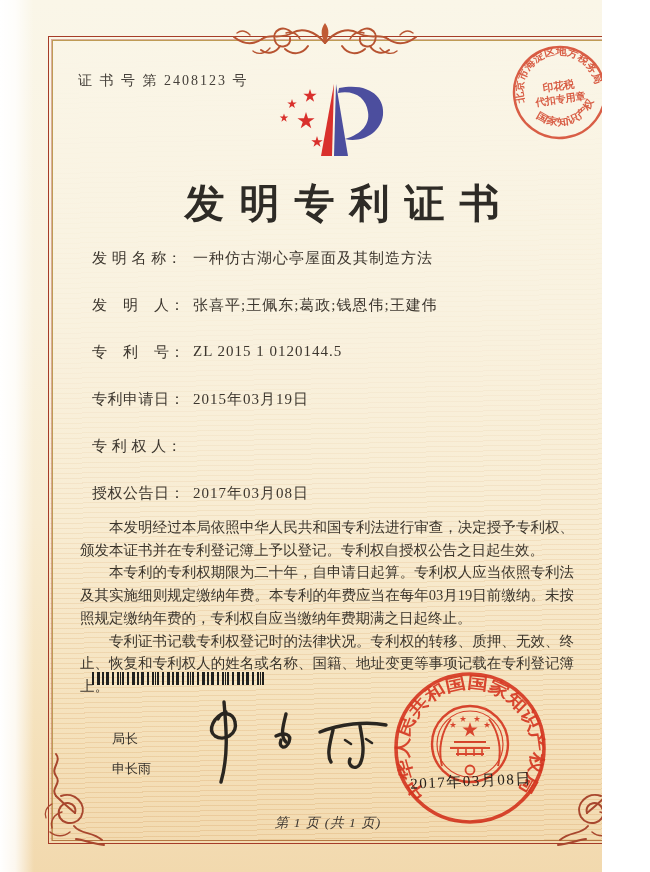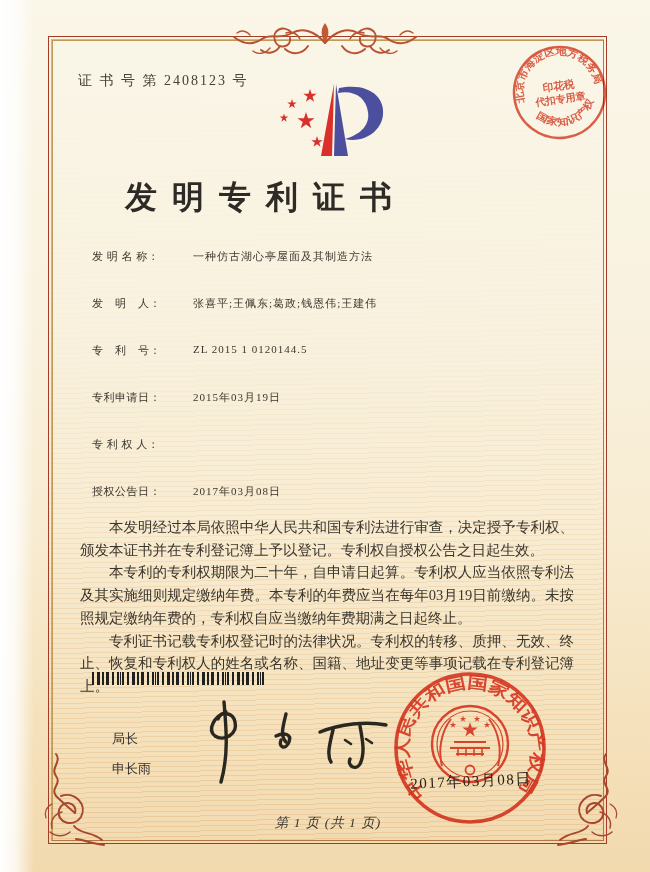--- a/index.html
+++ b/index.html
@@ -1,17 +1,17 @@
 <!DOCTYPE html>
 <html><head>
 <meta charset="utf-8">
 <style>
   html,body{margin:0;padding:0;}
   .photo{
-    position:relative; width:650px; height:872px; overflow:hidden;
+    position:relative; width:602px; height:872px; overflow:hidden;
     font-family:"Liberation Serif","DejaVu Serif",serif;
     background:linear-gradient(180deg,#faf6e8 0%,#f9f2e0 35%,#f8ecd2 60%,#f5e2bd 82%,#f2d9ae 100%);
   }
   .paper-edge{
     position:absolute; left:0; top:0; bottom:0; width:34px; z-index:2;
     background:linear-gradient(90deg,#ffffff 0%,rgba(255,255,255,.8) 45%,rgba(255,255,255,0) 100%);
   }
   .waves{
     position:absolute; left:50px; top:38px; width:554px; height:802px; z-index:1;
     background:
@@ -21,27 +21,27 @@
   }
   .frame{position:absolute; left:48px; top:36px; width:557px; height:806px; border:1.6px solid #a63c28; z-index:2;}
   .frame-in1{position:absolute; inset:2.5px; border:1.2px solid #bf9b55;}
   .frame-in2{position:absolute; inset:2px; border:1px solid rgba(166,60,40,.38);}
 
   .cert-number{position:absolute; left:78px; top:72px; z-index:3; font-size:14px; letter-spacing:2px; color:#45403a;}
 
   .logo{position:absolute; left:272px; top:80px; z-index:3;}
 
   .title{
-    position:absolute; left:110px; top:176px; width:400px; z-index:3;
-    text-align:left; font-size:32px; font-weight:700; color:#2e2b26;
+    position:absolute; left:142px; top:176px; width:400px; z-index:3;
+    text-align:center; font-size:40px; font-weight:700; color:#2e2b26;
     letter-spacing:15px; padding-left:15px; box-sizing:border-box;
   }
 
   .fields{position:absolute; left:92px; top:247px; width:480px; z-index:3; color:#3c362e;}
-  .field{position:absolute; left:0; width:480px; font-size:11px; white-space:nowrap;}
+  .field{position:absolute; left:0; width:480px; font-size:15px; white-space:nowrap;}
   .flabel{letter-spacing:.5px;}
   .fvalue{position:absolute; left:101px; top:0; letter-spacing:1px;}
 
   .body-text{
     position:absolute; left:80px; top:516px; width:494px; z-index:3;
     font-size:14.5px; line-height:22.7px; color:#3b352c; text-align:justify;
   }
   .body-text p{margin:0; text-indent:2em;}
 
   .barcode{

